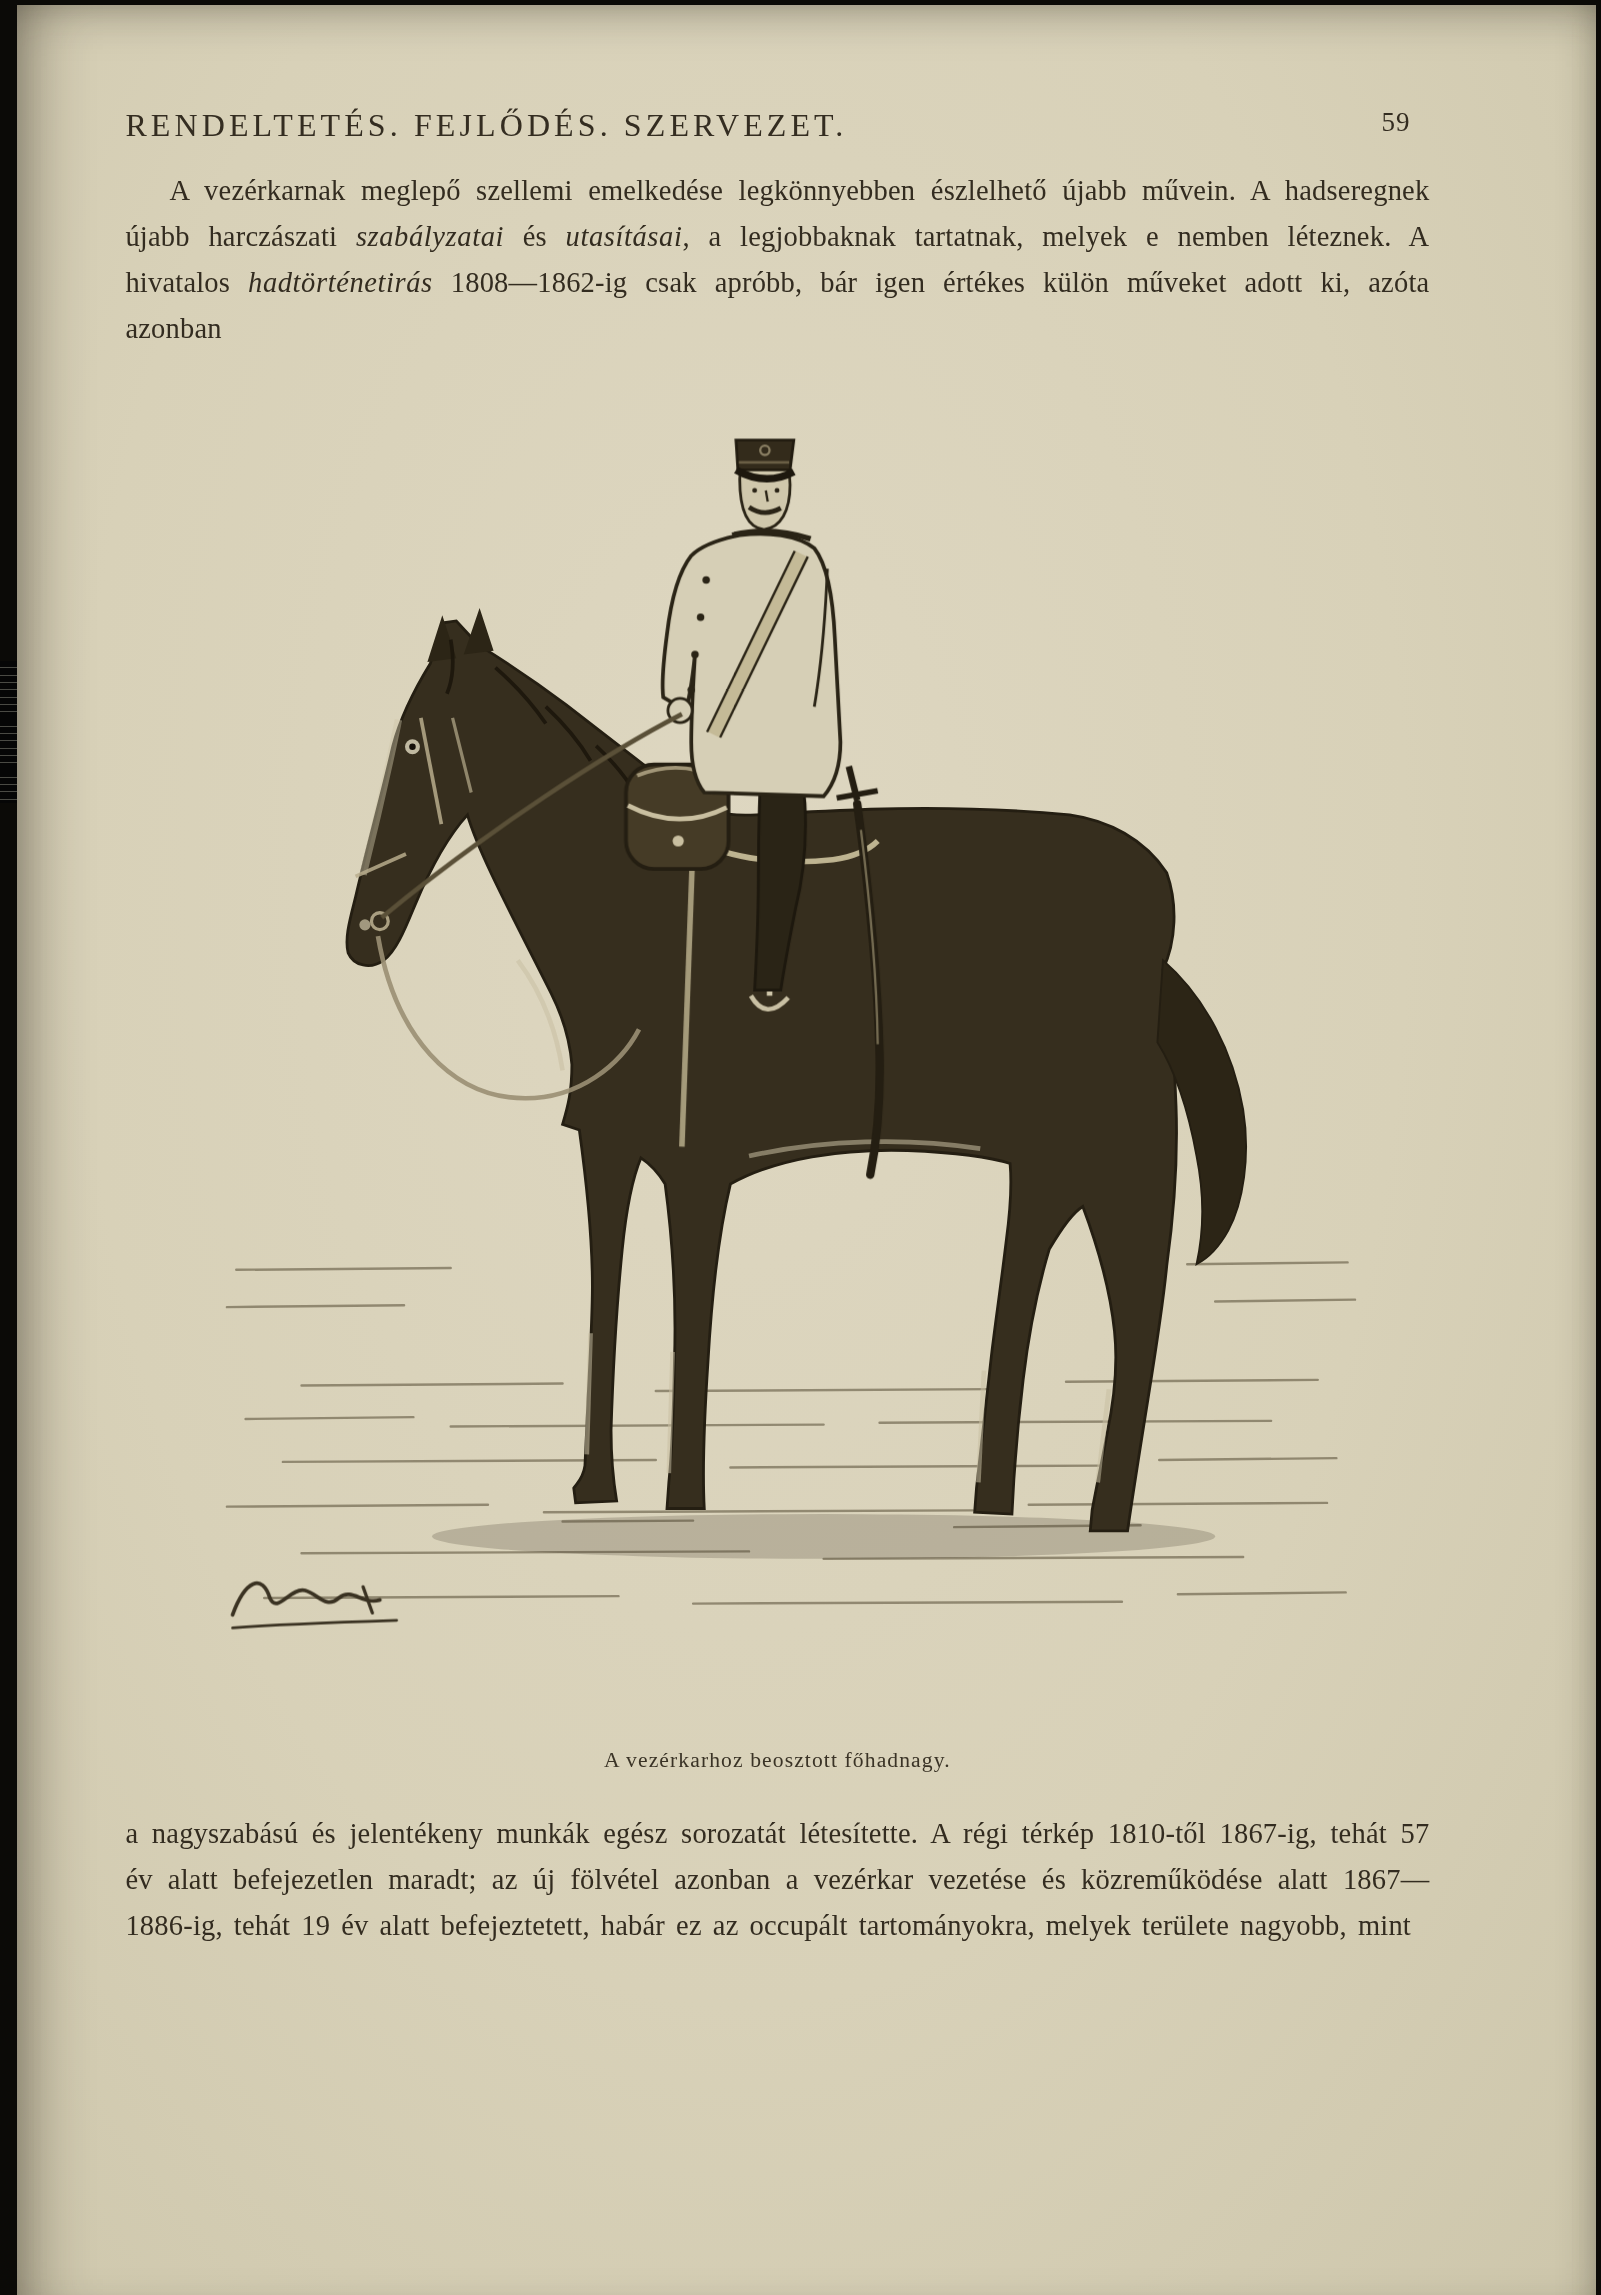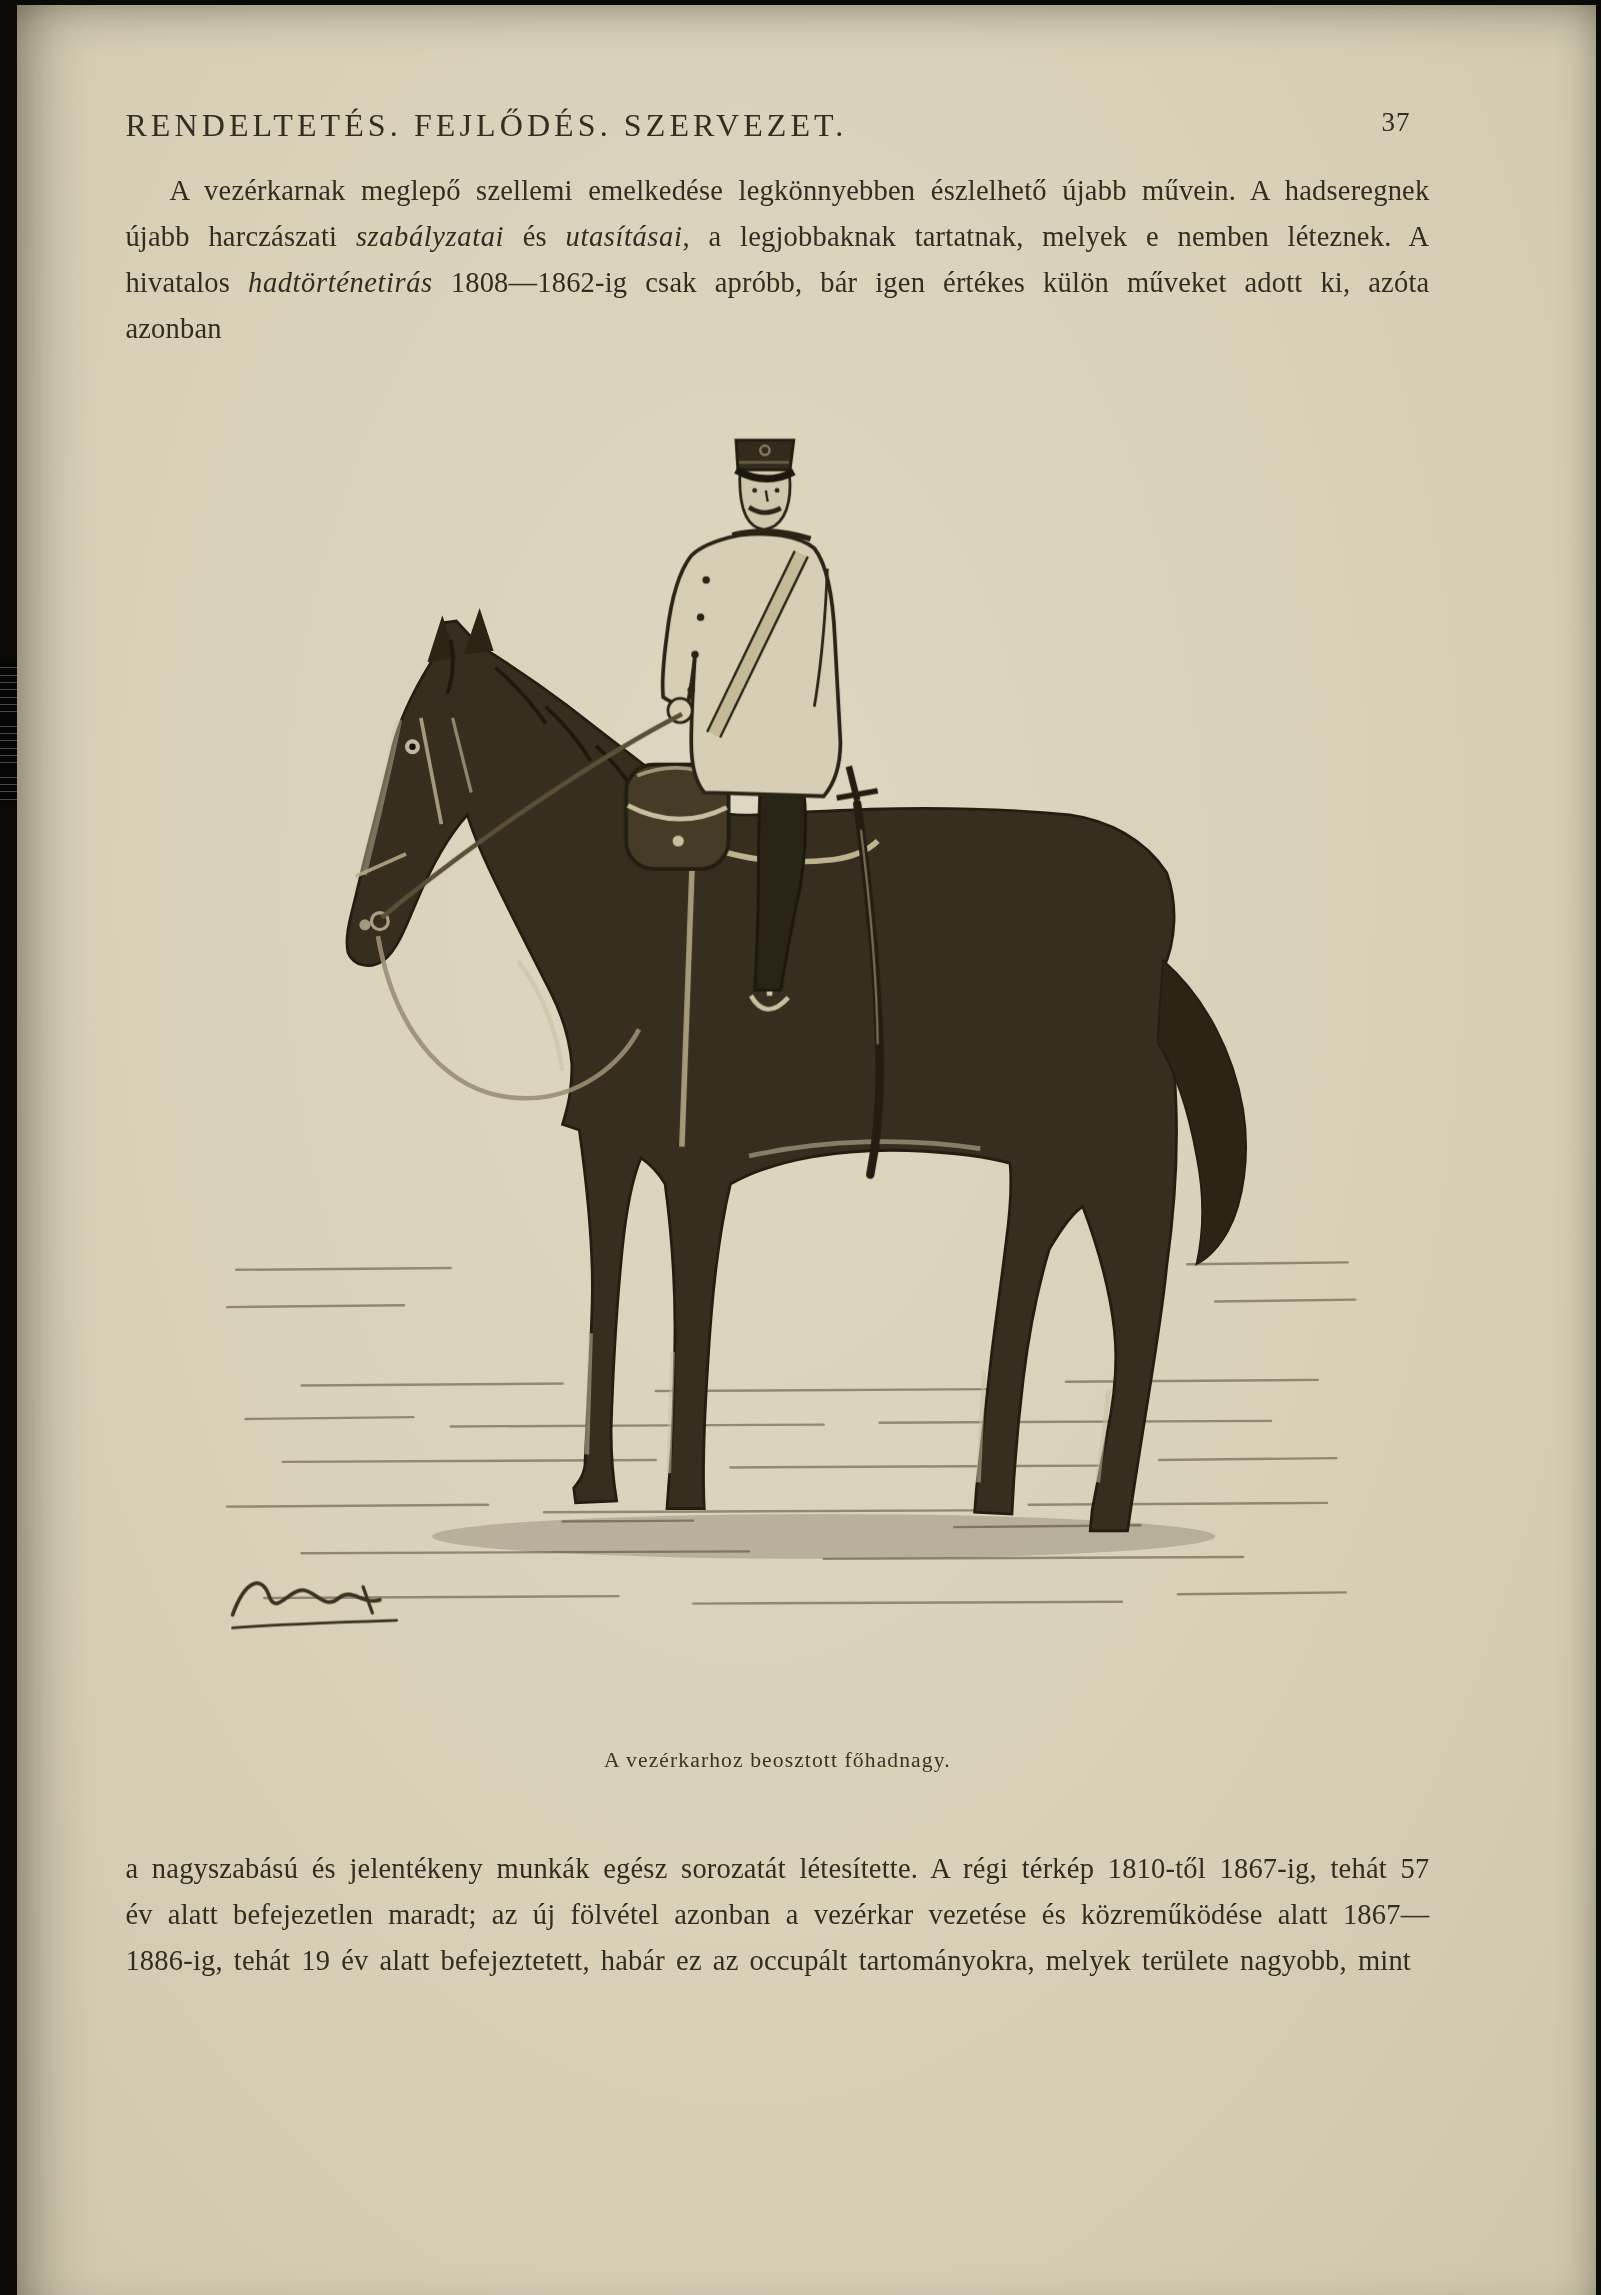--- a/index.html
+++ b/index.html
@@ -15,41 +15,41 @@
                    inset 0 -32px 55px -37px rgba(30,25,15,.35);}
   .spine-label{position:absolute;left:0;top:661px;width:16.5px;height:142px;background:#060606;
         background-image:repeating-linear-gradient(180deg,#060606 0 6.4px,#4a4a44 6.4px 7.3px);}
   .content{position:absolute;left:108px;top:0;width:1304px;color:#332c20;}
   .page-header{position:relative;margin-top:102px;height:32px;}
   .header-title{text-align:left;font-size:32px;letter-spacing:4.1px;color:#342d21;}
   .page-number{position:absolute;right:19px;top:0.9px;font-size:27px;letter-spacing:0.9px;}
   p.body-text{margin:0;font-size:28.5px;line-height:46px;text-align:justify;
         word-spacing:.13em;letter-spacing:0.2px;color:#332c20;}
   p.p1{margin-top:29px;text-indent:44px;}
-  p.p2{margin-top:73px;}
+  p.p2{margin-top:38px;}
   .it{font-style:italic;letter-spacing:0.6px;}
   figure{margin:86px auto 0 auto;width:1212px;padding:0;}
   figure svg{display:block;width:1212px;height:1287px;}
   figcaption{margin-top:23px;text-align:center;font-size:21.6px;letter-spacing:1.1px;color:#3a3326;}
   .ink-speck{position:absolute;left:1164px;top:2295px;width:4.1px;height:7.3px;background:#2a241a;
         border-radius:60% 40% 60% 60%;transform:rotate(14deg);}
 </style>
 </head>
 <body>
 
 <div class="scan">
 
   <div class="spine-label"></div>
 
   <div class="page">
     <div class="content">
 
       <header class="page-header">
         <div class="header-title">RENDELTETÉS. FEJLŐDÉS. SZERVEZET.</div>
-        <div class="page-number">37</div>
+        <div class="page-number">59</div>
       </header>
 
       <p class="body-text p1"><span>A vezérkarnak meglepő szellemi emelkedése legkönnyebben észlelhető újabb művein. A hadseregnek újabb harczászati </span><span class="it">szabályzatai</span><span> és </span><span class="it">utasításai</span><span>, a legjobbaknak tartatnak, melyek e nemben léteznek. A hivatalos </span><span class="it">hadtörténetirás</span><span> 1808—1862-ig csak apróbb, bár igen értékes külön műveket adott ki, azóta azonban</span></p>
 
       <figure>
         <svg viewBox="0 0 1300 1380" xmlns="http://www.w3.org/2000/svg">
 
           <g stroke="#564c35" stroke-width="2.6" opacity="0.55" stroke-linecap="round">
             <line x1="70" y1="892" x2="300" y2="890"></line>
             <line x1="1090" y1="886" x2="1262" y2="884"></line>

